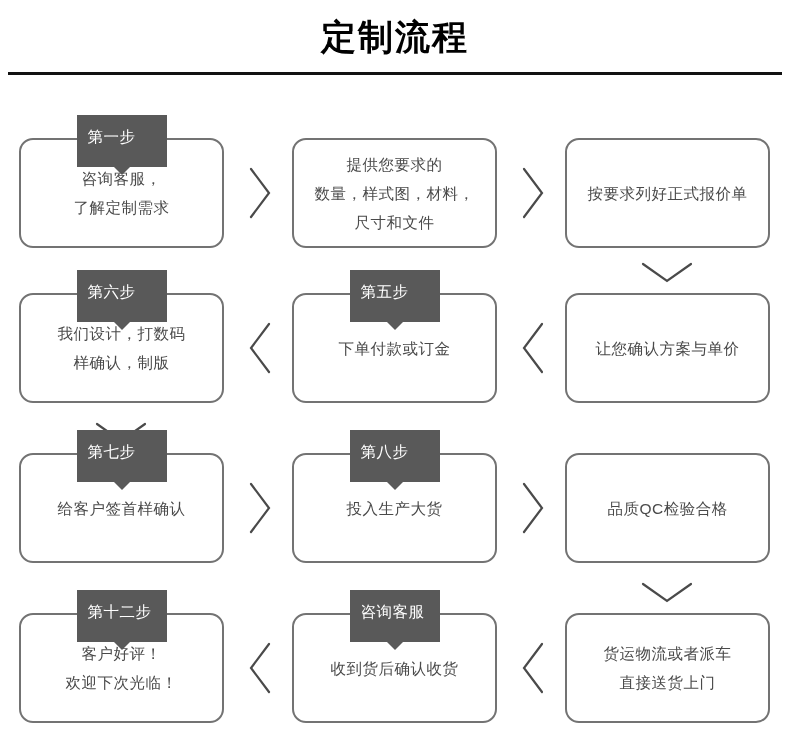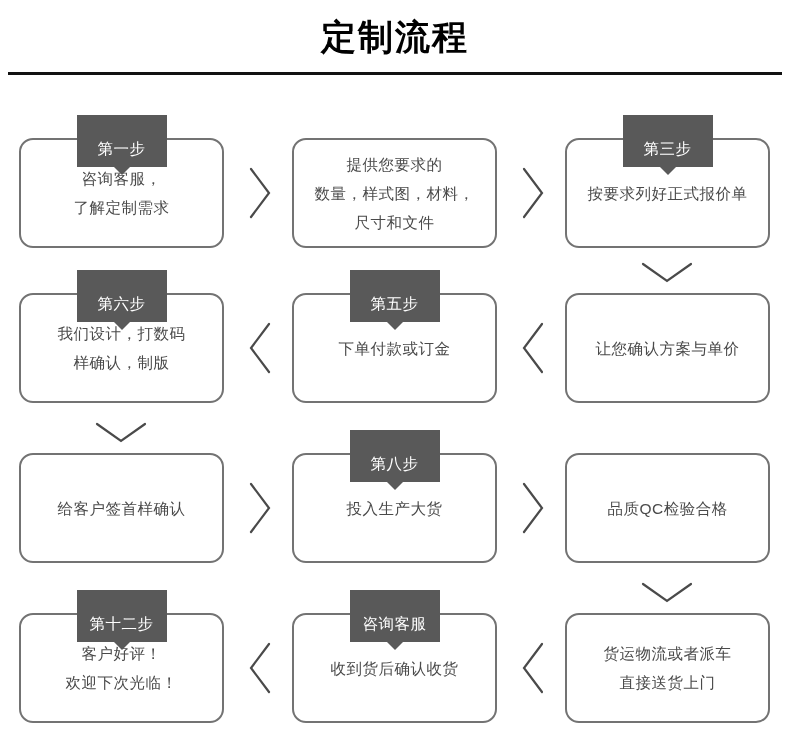--- a/index.html
+++ b/index.html
@@ -89,22 +89,21 @@
     position: absolute;
     top: -23px;
     left: 50%;
     transform: translateX(-50%);
     min-width: 90px;
     height: 52px;
     background: #595959;
     color: #ffffff;
     font-size: 15.5px;
     line-height: 44px;
-    text-align: center;
-    padding: 12px 11px;
+    padding: 0 11px;
     letter-spacing: 0.5px;
     z-index: 4;
   }
   .step-badge::after {
     content: "";
     position: absolute;
     bottom: -8px;
     left: 50%;
     transform: translateX(-50%);
     width: 0; height: 0;
@@ -165,21 +164,20 @@
         <div class="node-text">提供您要求的
 数量，样式图，材料，
 尺寸和文件</div>
       </div>
     </div>
 
     <div class="cell col-3">
       <div class="node-box">
         <div class="node-text">按要求列好正式报价单</div>
       </div>
-      <div class="step-badge">第三步</div>
     </div>
   </div>
 
   <div class="row row-2">
     <div class="cell col-1">
       <div class="node-box">
         <div class="node-text">我们设计，打数码
 样确认，制版</div>
       </div>
       <div class="step-badge">第六步</div>
@@ -197,20 +195,21 @@
         <div class="node-text">让您确认方案与单价</div>
       </div>
     </div>
   </div>
 
   <div class="row row-3">
     <div class="cell col-1">
       <div class="node-box">
         <div class="node-text">给客户签首样确认</div>
       </div>
+      <div class="step-badge">第七步</div>
     </div>
 
     <div class="cell col-2">
       <div class="node-box">
         <div class="node-text">投入生产大货</div>
       </div>
       <div class="step-badge">第八步</div>
     </div>
 
     <div class="cell col-3">

